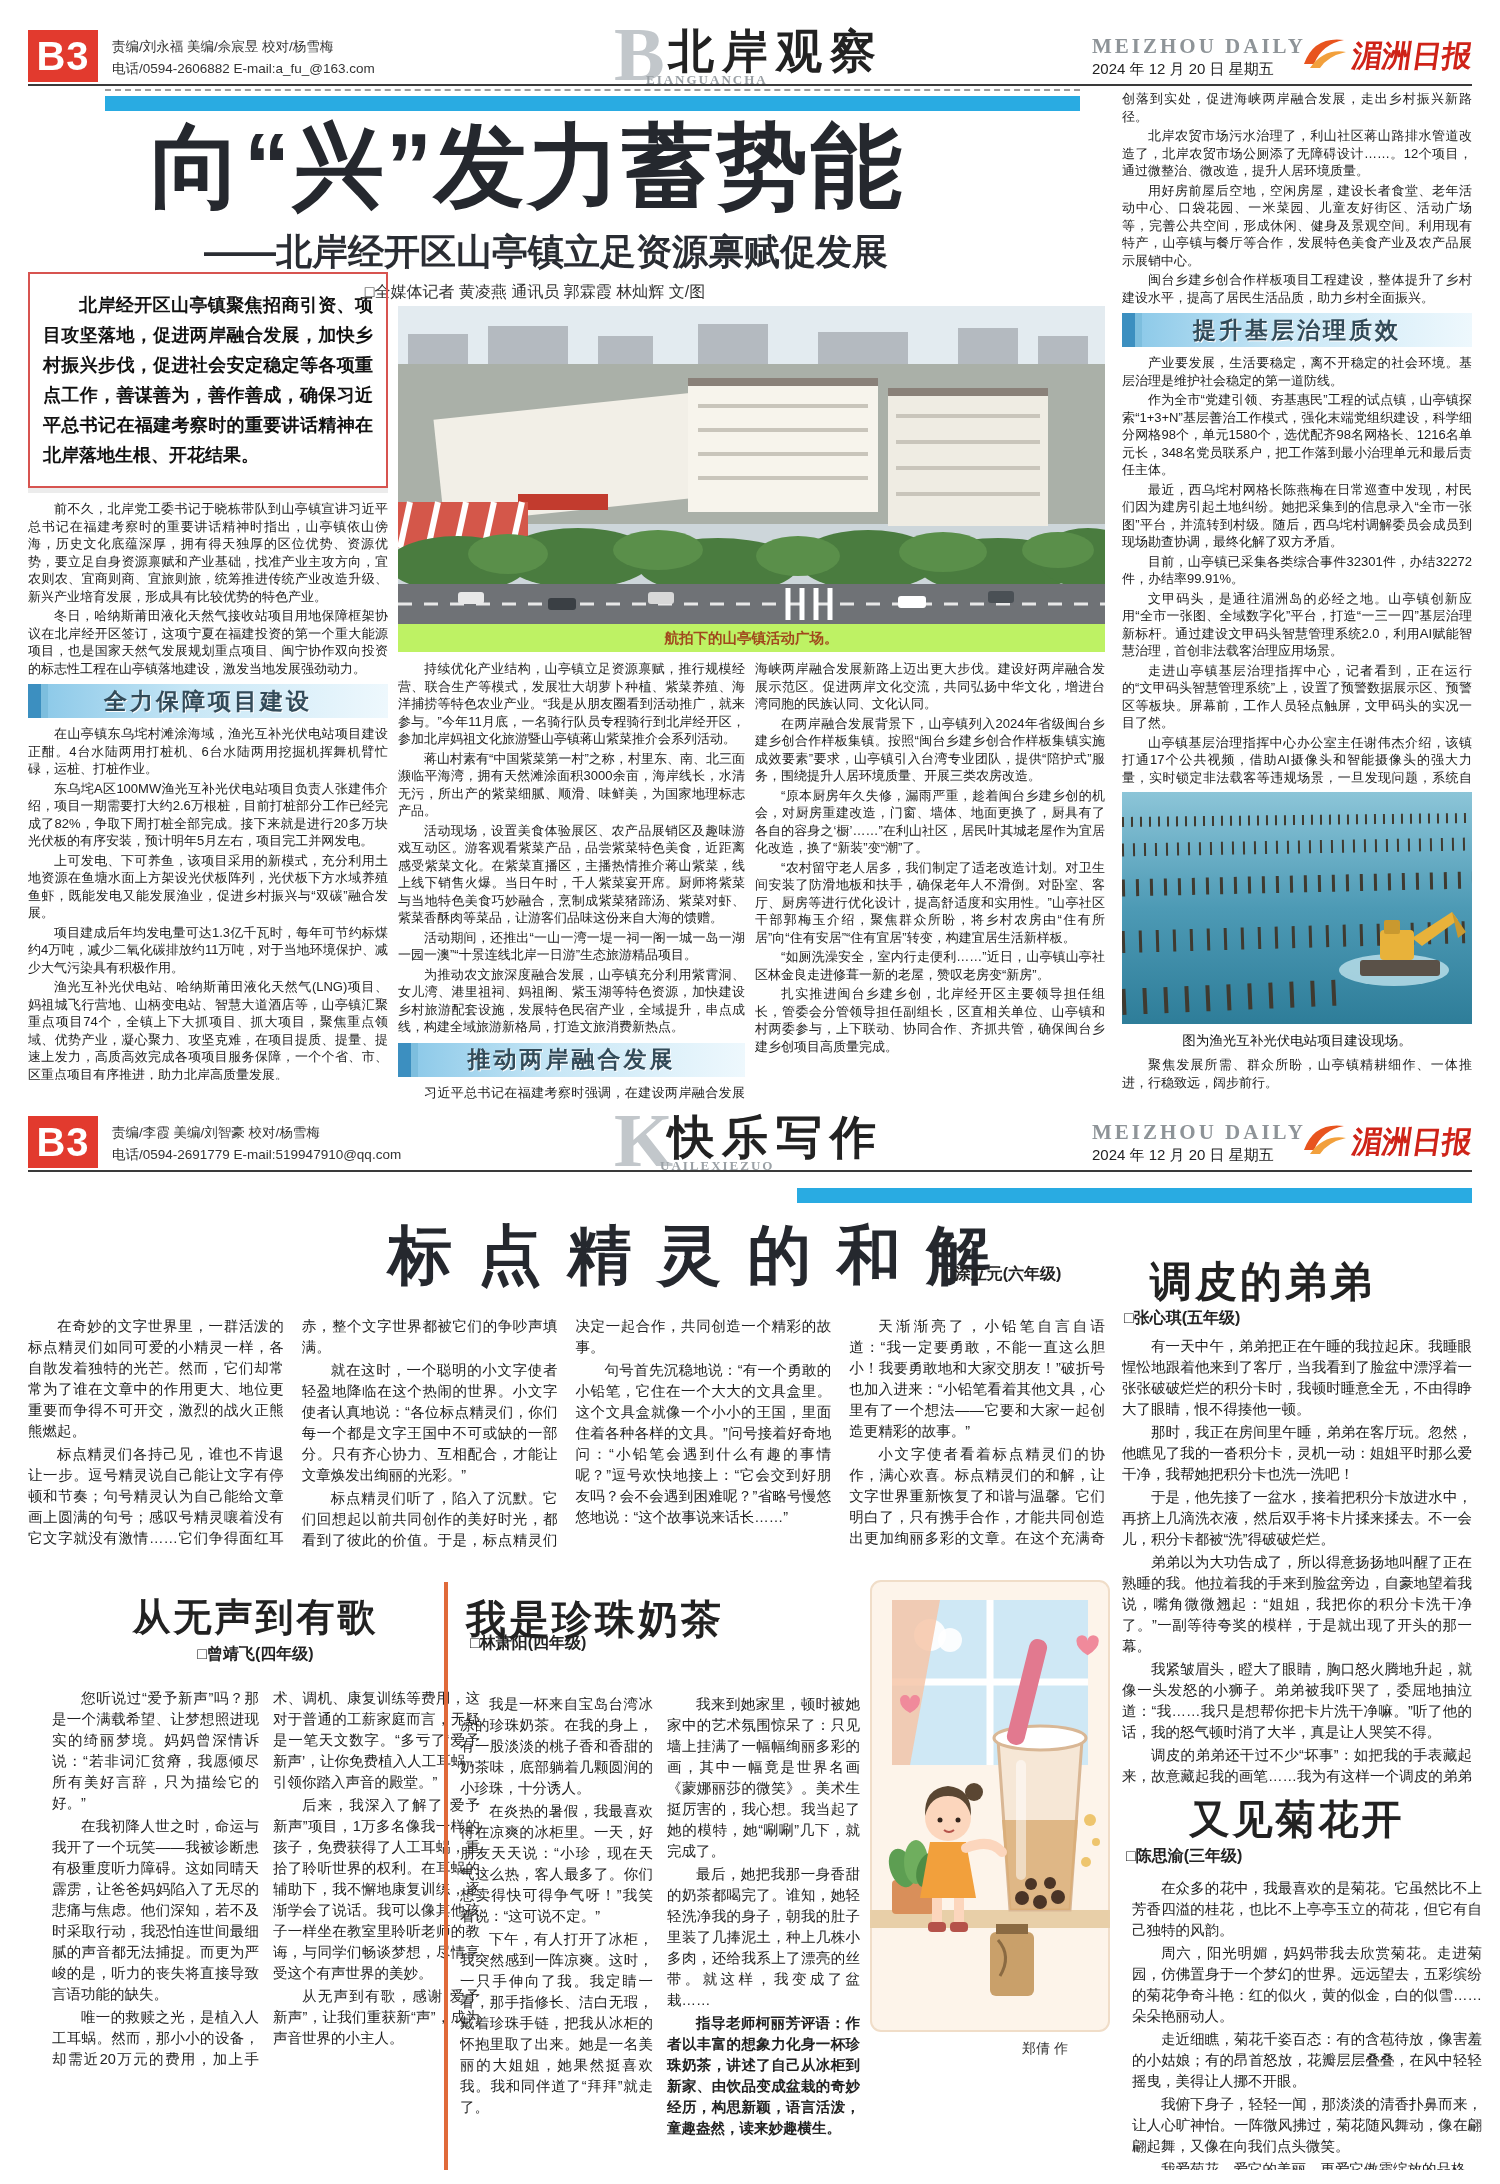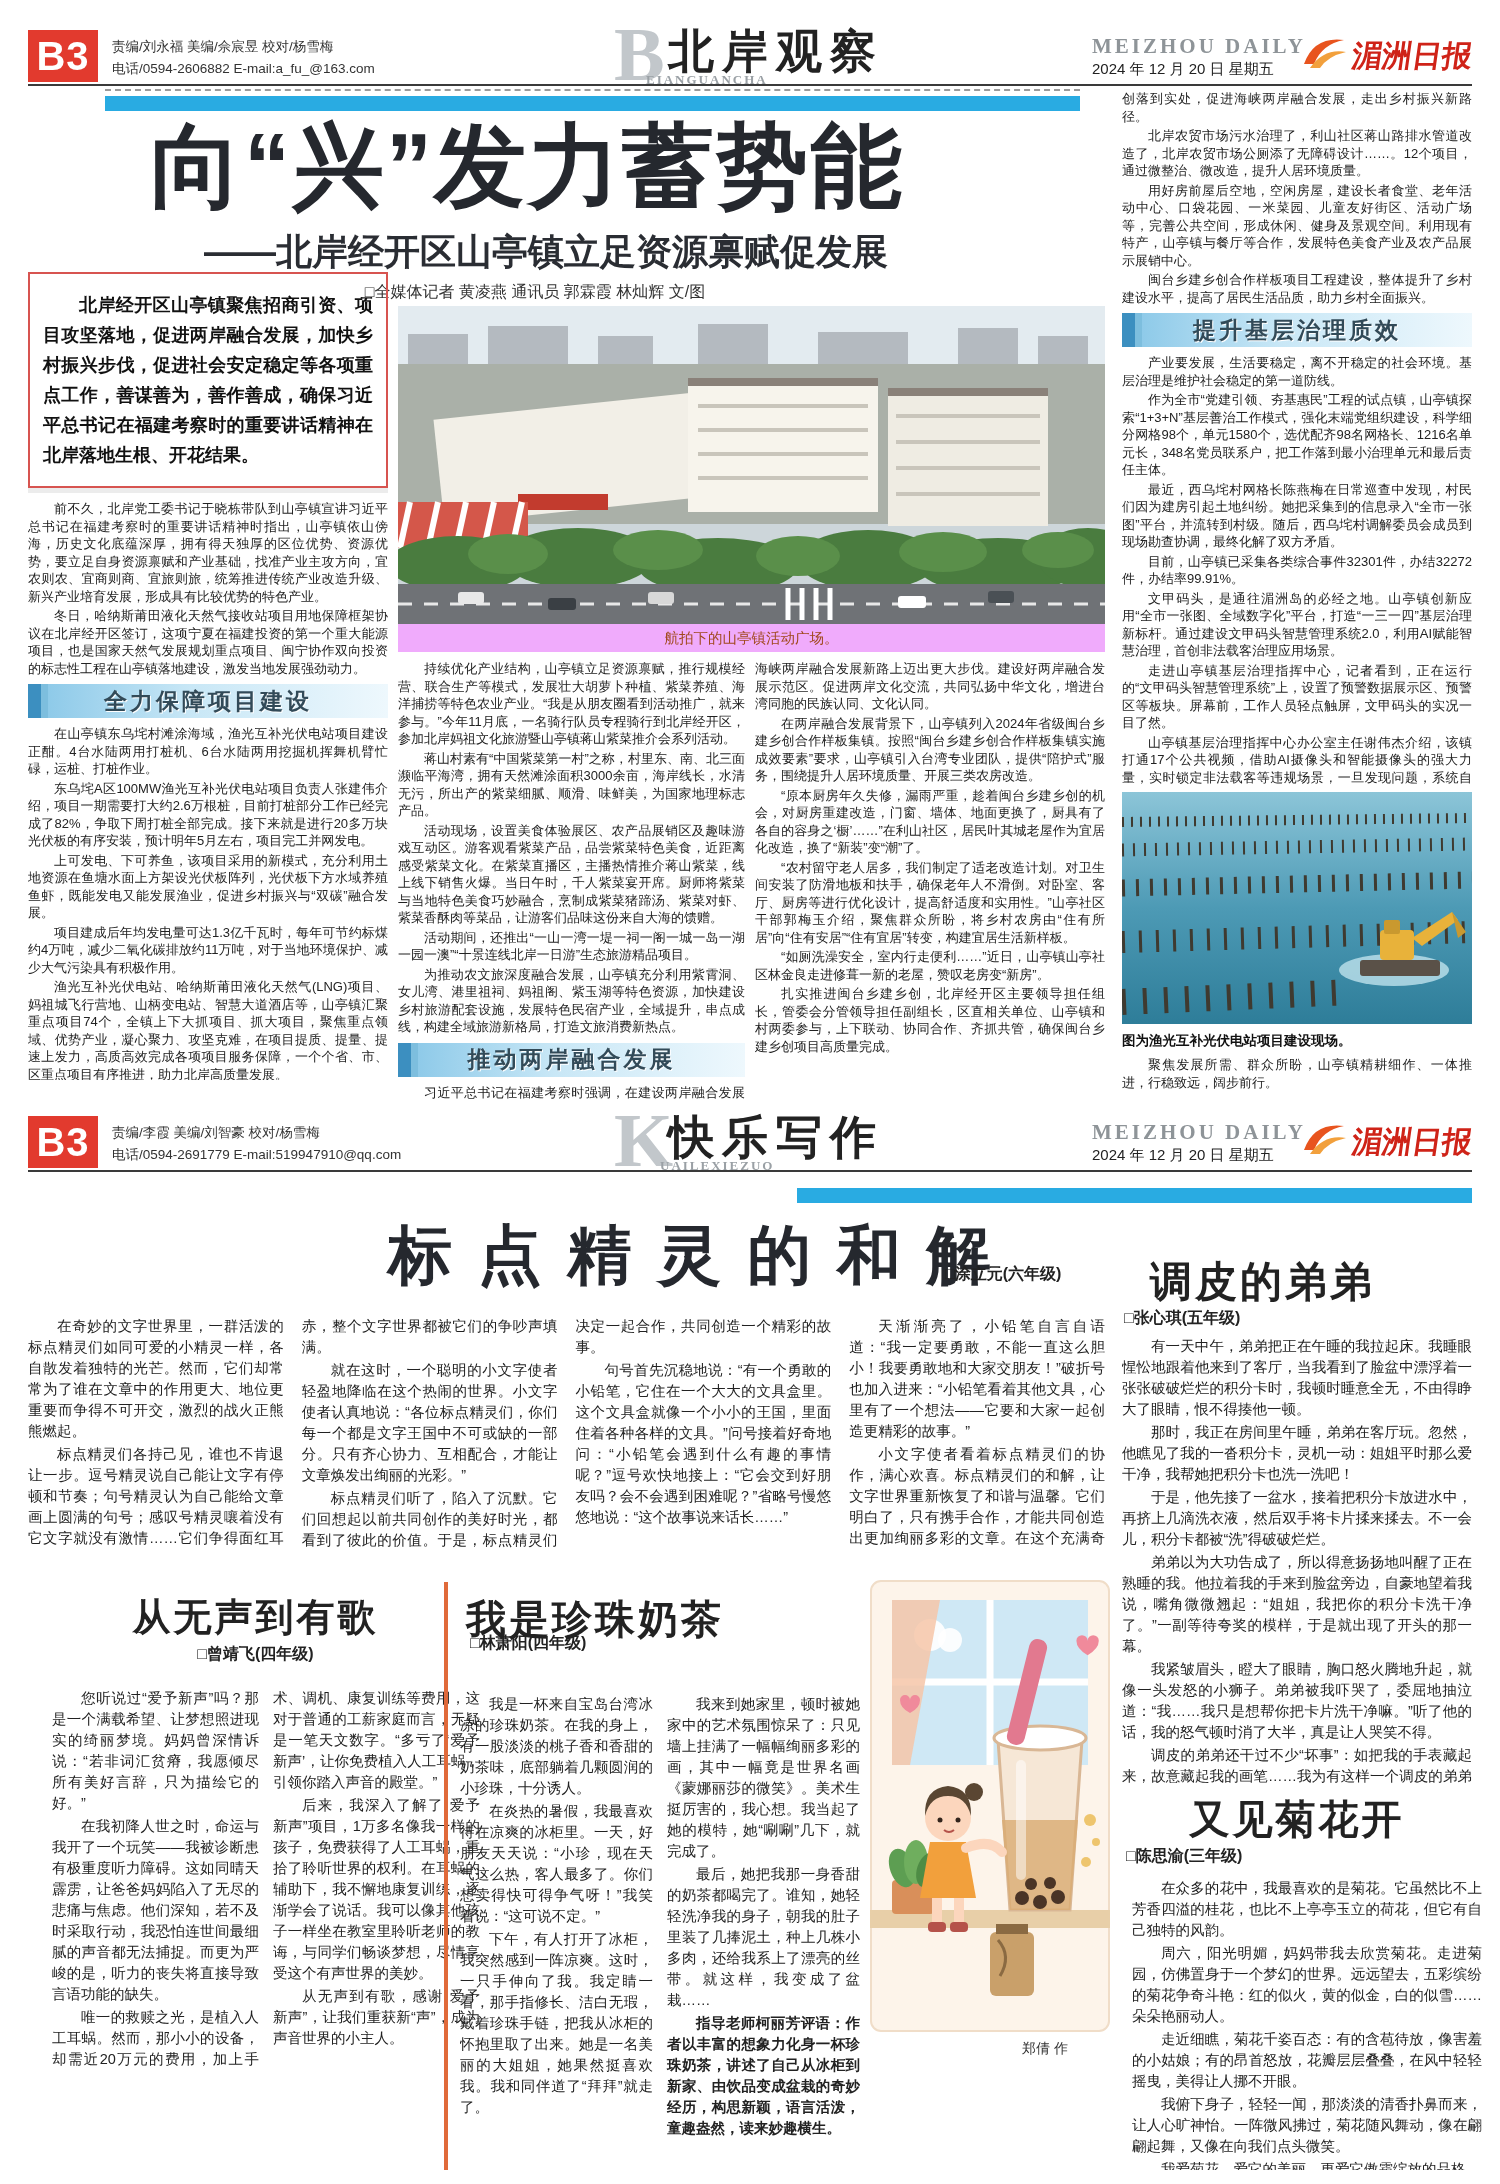--- a/index.html
+++ b/index.html
@@ -32,22 +32,22 @@
   .bodycol p.cont{text-indent:0;}
   .bodycol2 p{font-size:14.5px;line-height:21px;}
   .introbox{border:2px solid #d75450;box-shadow:0 5px 0 #ececec;padding:16px 13px;
             font-size:18px;font-weight:700;line-height:30px;color:#111;text-align:justify;}
   .introbox .ind{display:block;text-indent:2em;}
   .secbar{position:relative;height:34px;margin:7px 0;display:flex;align-items:center;justify-content:center;
           background:linear-gradient(90deg,#86c6e7 0%,#c8e7f6 45%,#eef8fd 100%);}
   .secbar .sq{position:absolute;left:0;top:0;width:13px;height:34px;background:#3c8fc0;}
   .secbar .sq:after{content:"";position:absolute;left:13px;top:0;width:7px;height:34px;background:#7dbede;}
   .secbar .t{font-size:23px;font-weight:700;color:#324a58;letter-spacing:3px;text-shadow:1px 1px 0 #fff;}
-  .photocap{background:#f0abfc;color:#a0491d;font-weight:400;font-size:14.5px;text-align:center;}
-  .photocap2{color:#111;font-weight:700;font-size:13.5px;text-align:left;}
+  .photocap{background:#bef264;color:#a0491d;font-weight:700;font-size:14.5px;text-align:center;}
+  .photocap2{color:#111;font-weight:400;font-size:13.5px;text-align:center;}
   
   .head2{font-size:64px;font-weight:900;letter-spacing:4px;color:#25282e;white-space:nowrap;}
   .author{font-size:16px;font-weight:700;color:#222;white-space:nowrap;}
   .arttitle{font-size:38px;font-weight:900;color:#222;letter-spacing:3px;white-space:nowrap;}
   .cols2{column-count:2;column-gap:14px;}
   .cols4{column-count:4;column-gap:18px;}
   .comment{font-weight:700;}
   .vrule-orange{background:#e06a3a;width:4px;}
   .credit{font-size:14px;color:#333;}
   svg{display:block;}

